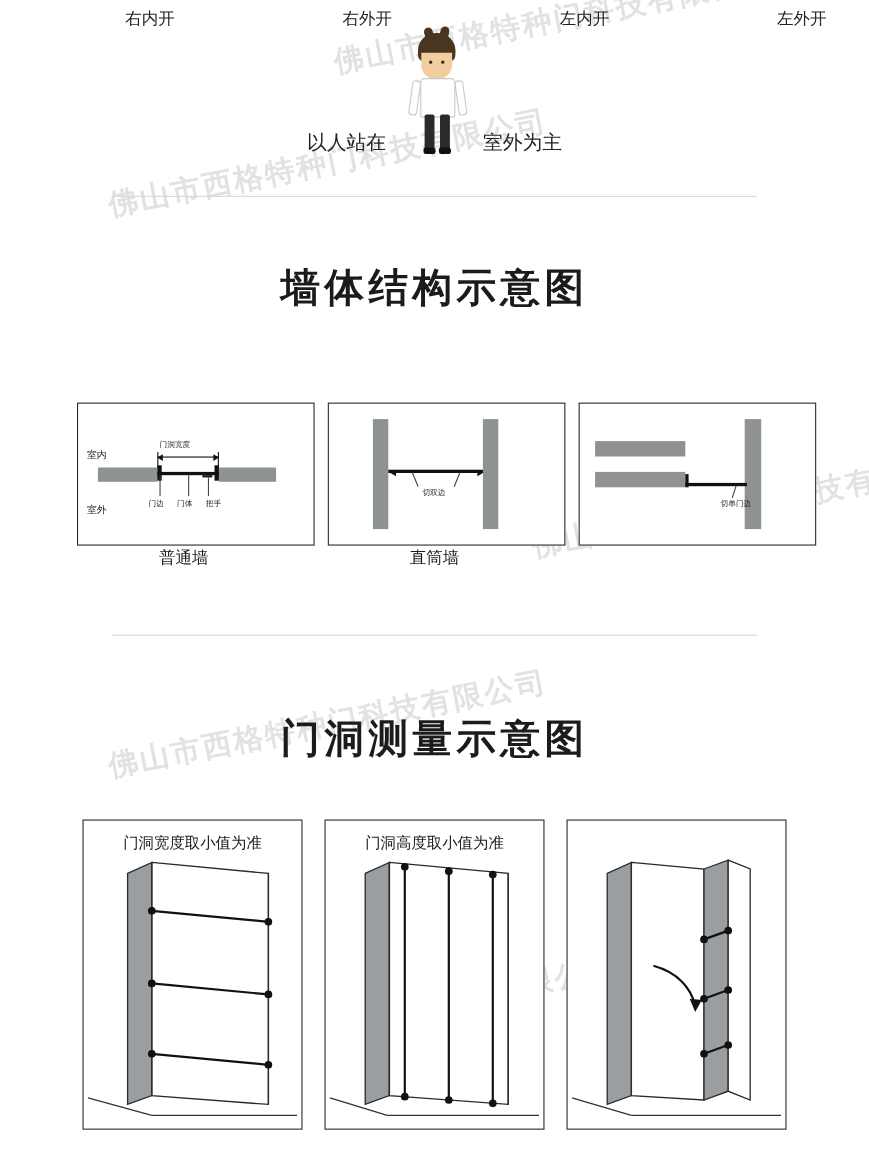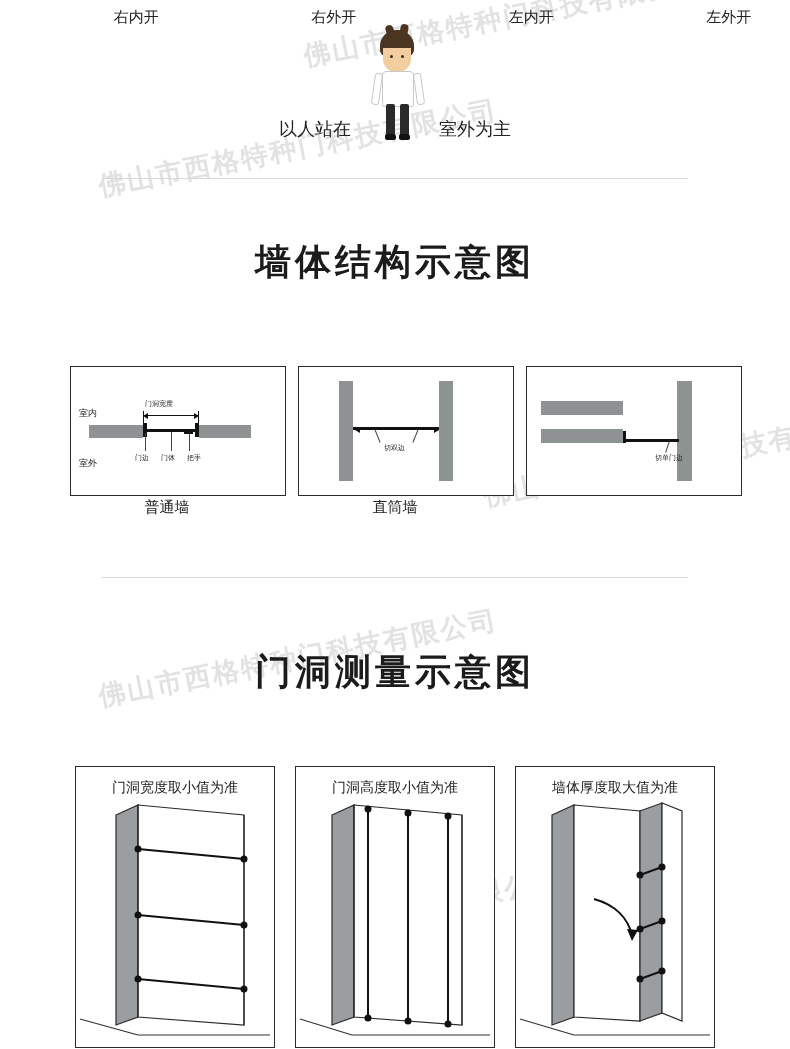--- a/index.html
+++ b/index.html
@@ -208,21 +208,20 @@
     display: flex;
     justify-content: space-between;
   }
   .door-card {
     width: 198px;
     height: 280px;
     border: 1px solid #2b2b2b;
     position: relative;
     background: #fff;
     overflow: hidden;
-    margin-top: 21px;
   }
   .door-title {
     position: absolute;
     top: 12px; left: 0; width: 198px;
     text-align: center;
     font-size: 14px;
     color: #1b1b1b;
   }
 </style>
 </head>
@@ -374,21 +373,20 @@
       <line x1="112" y1="46" x2="112" y2="254" stroke="#111" stroke-width="2"></line>
       <circle cx="112" cy="46" r="3.5" fill="#111"></circle>
         <circle cx="112" cy="254" r="3.5" fill="#111"></circle>
       <line x1="152" y1="49" x2="152" y2="257" stroke="#111" stroke-width="2"></line>
       <circle cx="152" cy="49" r="3.5" fill="#111"></circle>
         <circle cx="152" cy="257" r="3.5" fill="#111"></circle>
     </svg>
   </div>
 
   <div class="door-card">
-    <div class="door-title">墙体厚度取大值为准</div>
     <svg width="198" height="280" viewBox="0 0 198 280">
       <line x1="4" y1="252" x2="58" y2="268" stroke="#333" stroke-width="1.2"></line>
       <line x1="58" y1="268" x2="194" y2="268" stroke="#333" stroke-width="1.2"></line>
 
       <polygon points="36,48 58,38 58,250 36,258" fill="#9a9ea0" stroke="#2b2b2b" stroke-width="1.2"></polygon>
 
       <polygon points="58,38 124,44 124,254 58,250" fill="#ffffff" stroke="#2b2b2b" stroke-width="1.2"></polygon>
 
       <polygon points="124,44 146,36 146,246 124,254" fill="#9a9ea0" stroke="#2b2b2b" stroke-width="1.2"></polygon>
       <polygon points="146,36 166,44 166,254 146,246" fill="#ffffff" stroke="#2b2b2b" stroke-width="1.2"></polygon>

